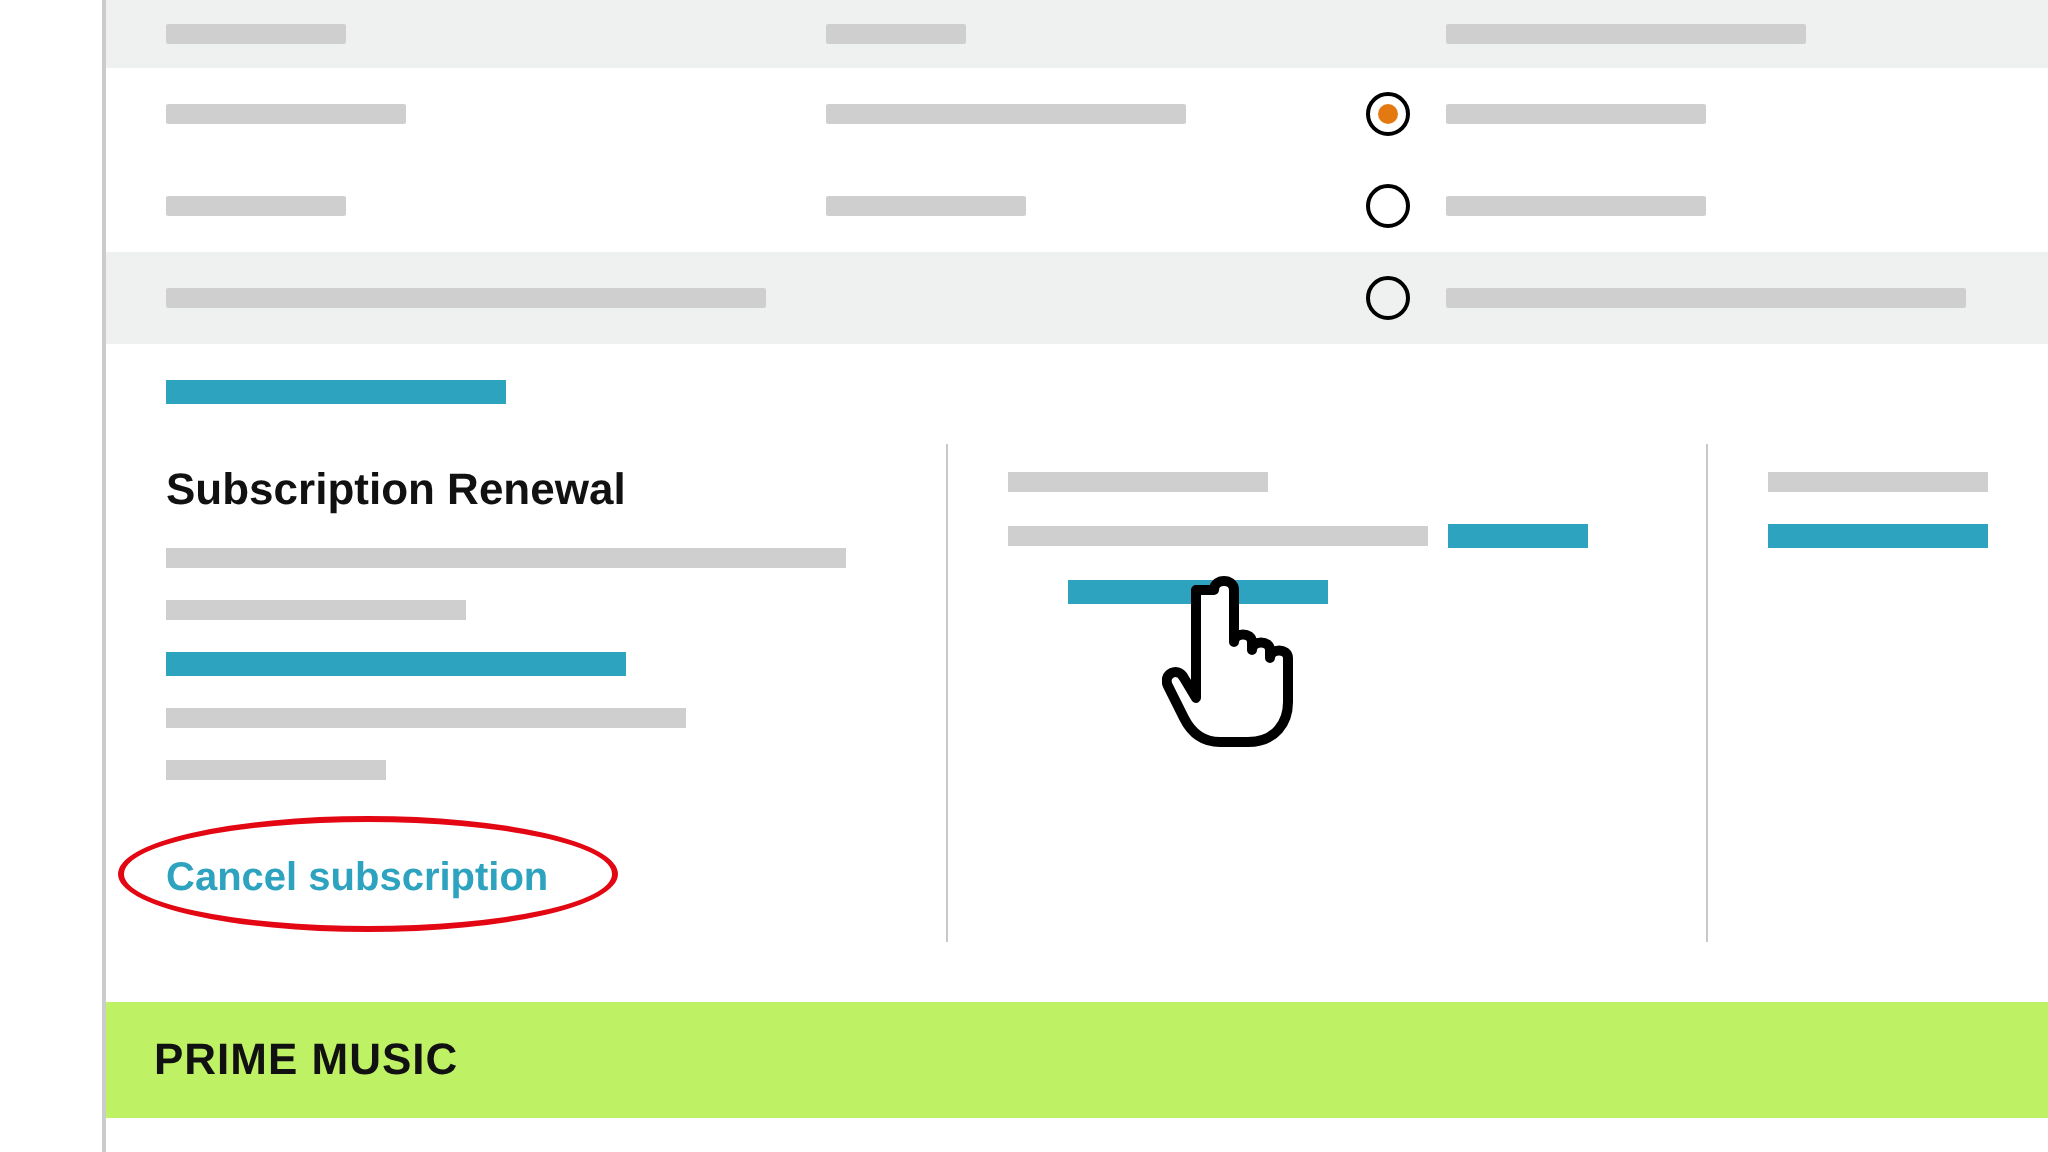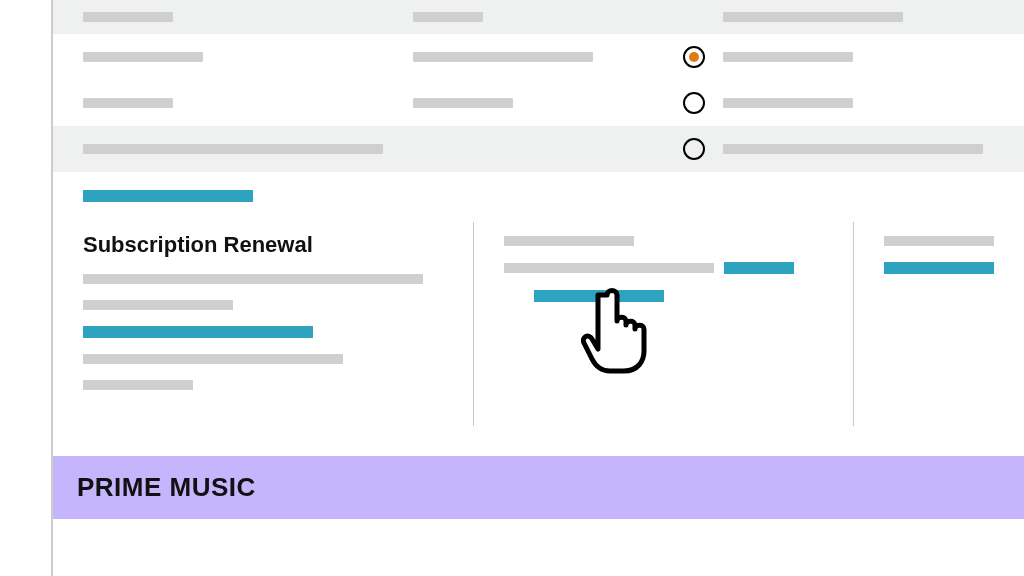--- a/index.html
+++ b/index.html
@@ -99,24 +99,24 @@
     pointer-events: none;
   }
   .cursor {
     position: absolute;
     left: 528px;
     top: 283px;
     pointer-events: none;
   }
   
   .section-header {
-    background: #c4b5fd;
+    background: #bef264;
     padding: 16px 24px;
     font-weight: 700;
-    font-size: 26px;
+    font-size: 22px;
     letter-spacing: .5px;
     color: #111;
   }
 </style>
 </head>
 <body>
 
 <div class="page">
 
   <div class="table">
@@ -179,20 +179,24 @@
   <div class="teal-bar"></div>
 
   <div class="panels">
     <div class="panel" style="width:390px">
       <h3>Subscription Renewal</h3>
       <div class="line" style="width:340px"></div>
       <div class="line" style="width:150px"></div>
       <div class="line teal" style="width:230px;height:12px"></div>
       <div class="line" style="width:260px"></div>
       <div class="line" style="width:110px"></div>
+      <div class="cancel-wrap">
+        <a href="#" class="cancel-link">Cancel subscription</a>
+        <div class="ellipse"></div>
+      </div>
     </div>
 
     <div class="panel divider-left" style="width:380px">
       <div class="line" style="width:130px;margin-top:4px"></div>
       <div style="display:flex;gap:10px;align-items:center;margin-bottom:16px">
         <div class="line" style="width:210px;margin:0"></div>
         <div class="line teal" style="width:70px;height:12px;margin:0"></div>
       </div>
       <div class="line teal" style="width:130px;height:12px;margin-left:30px"></div>
     </div>

